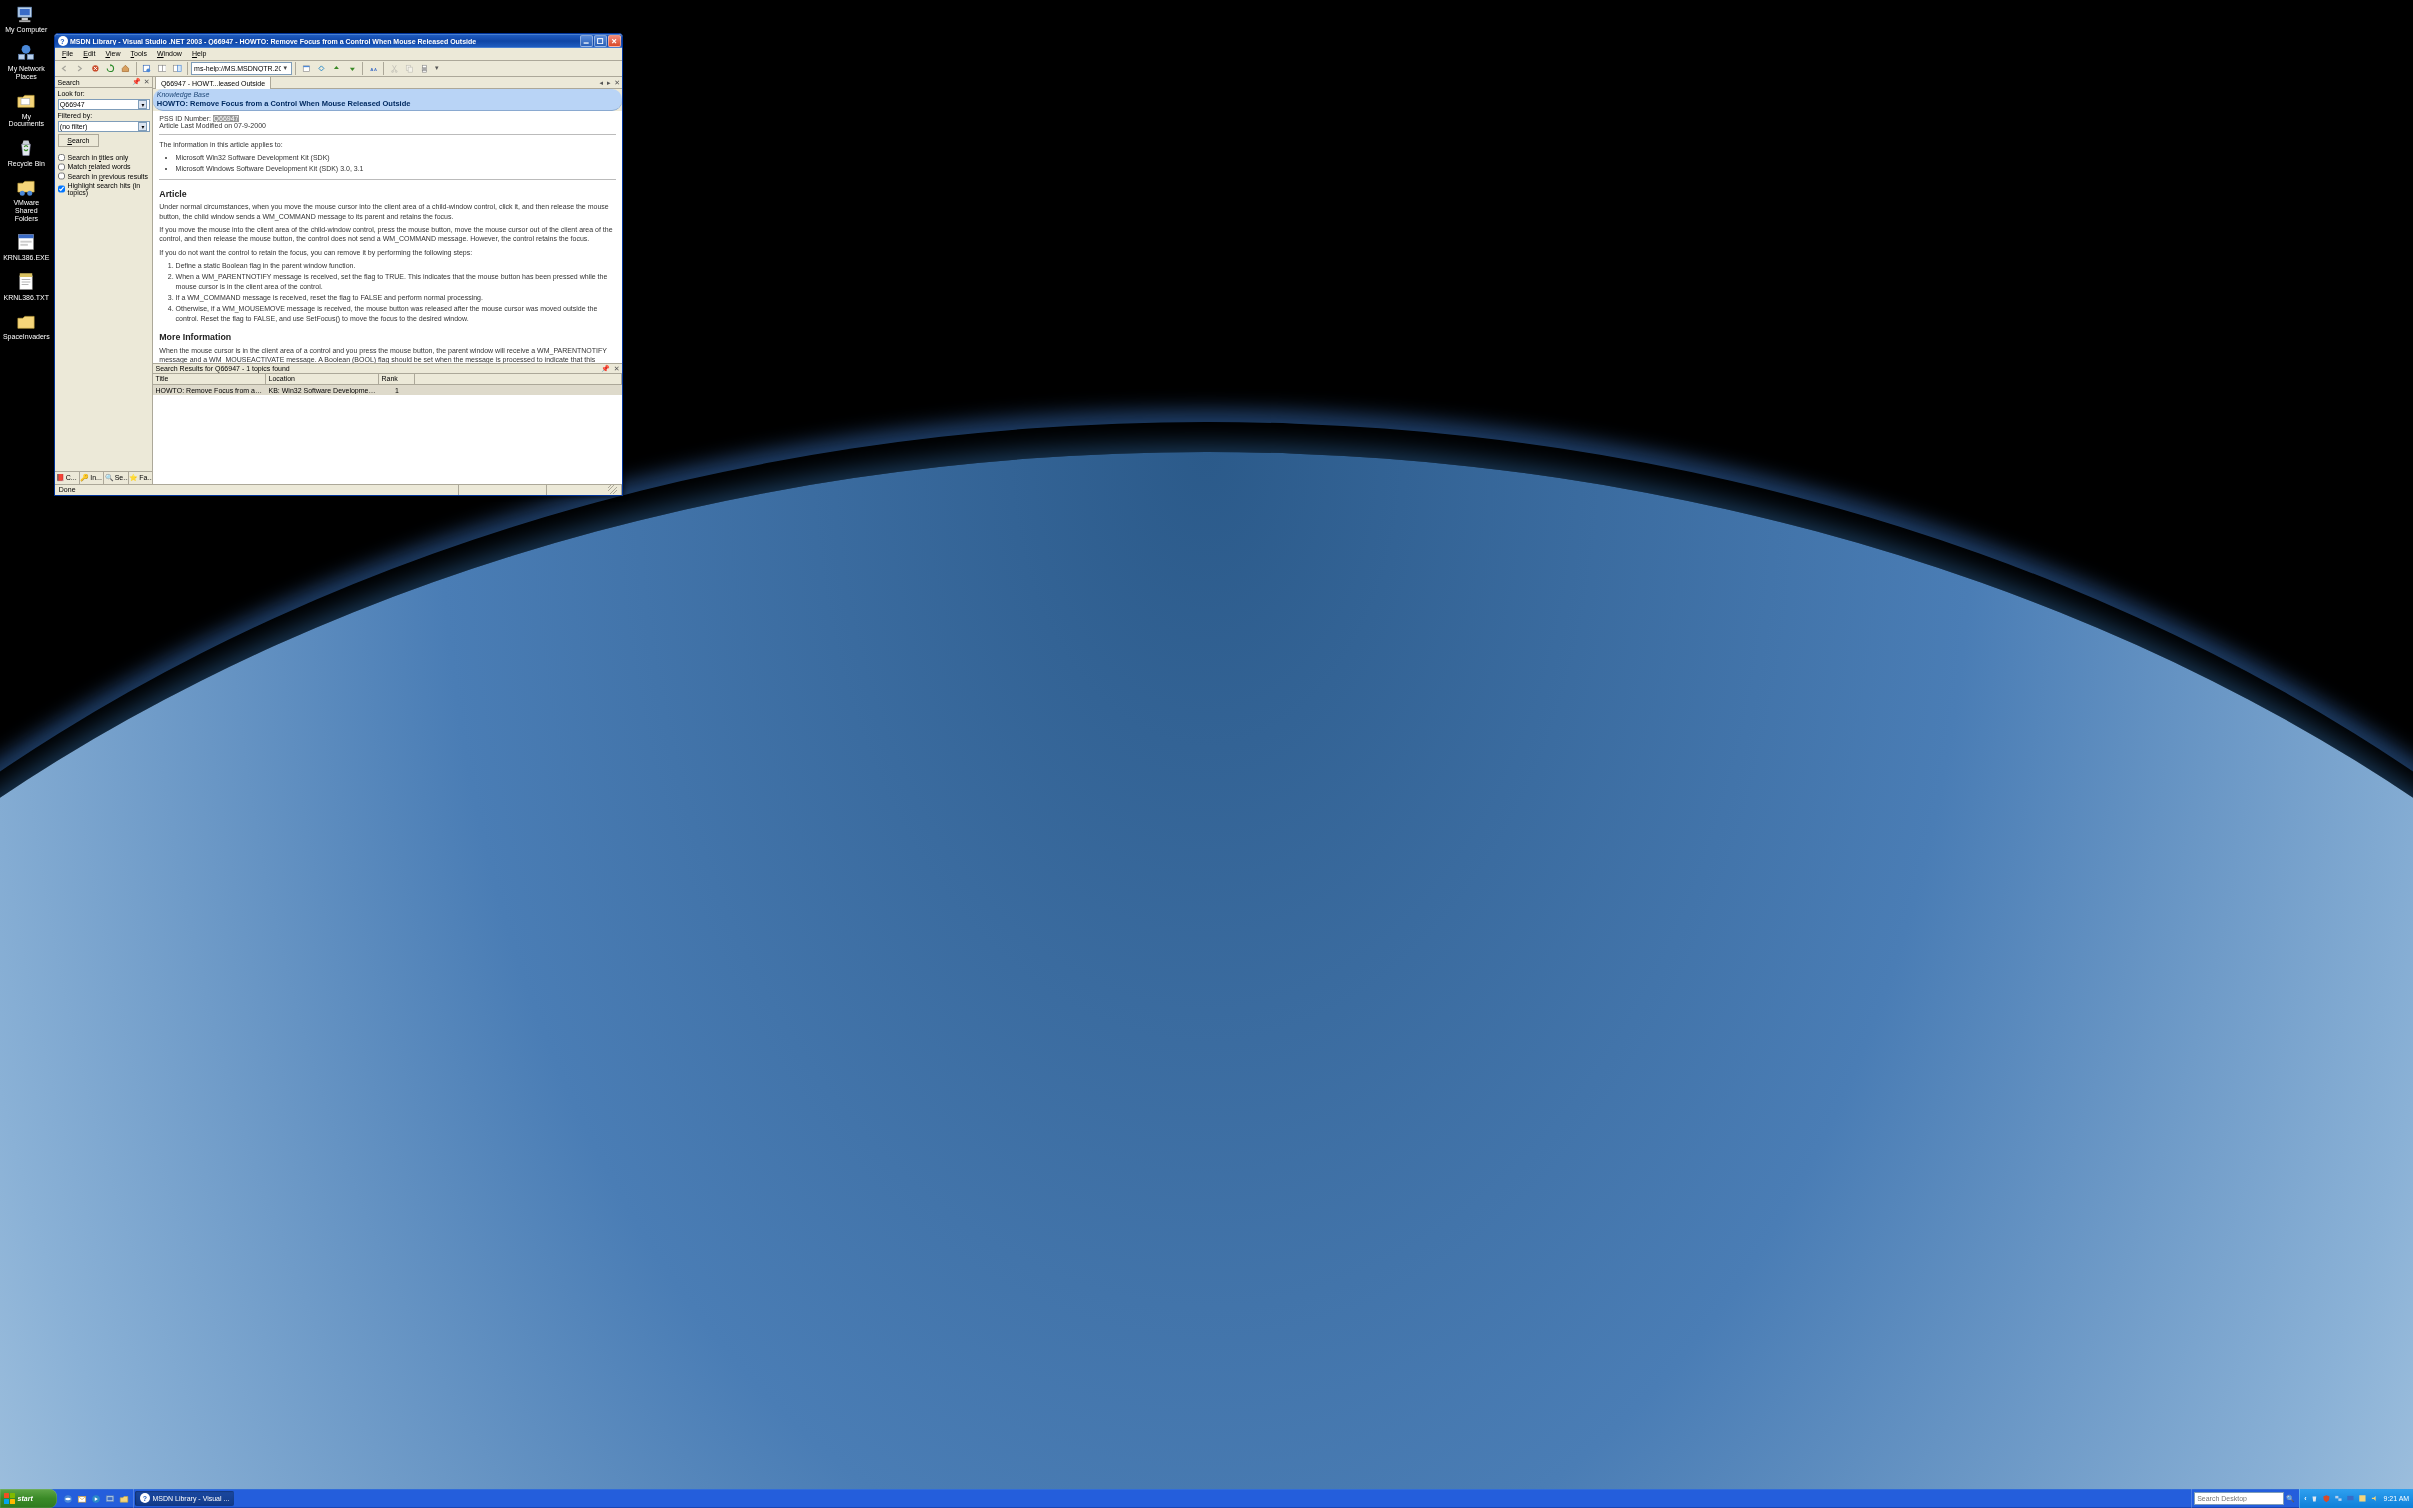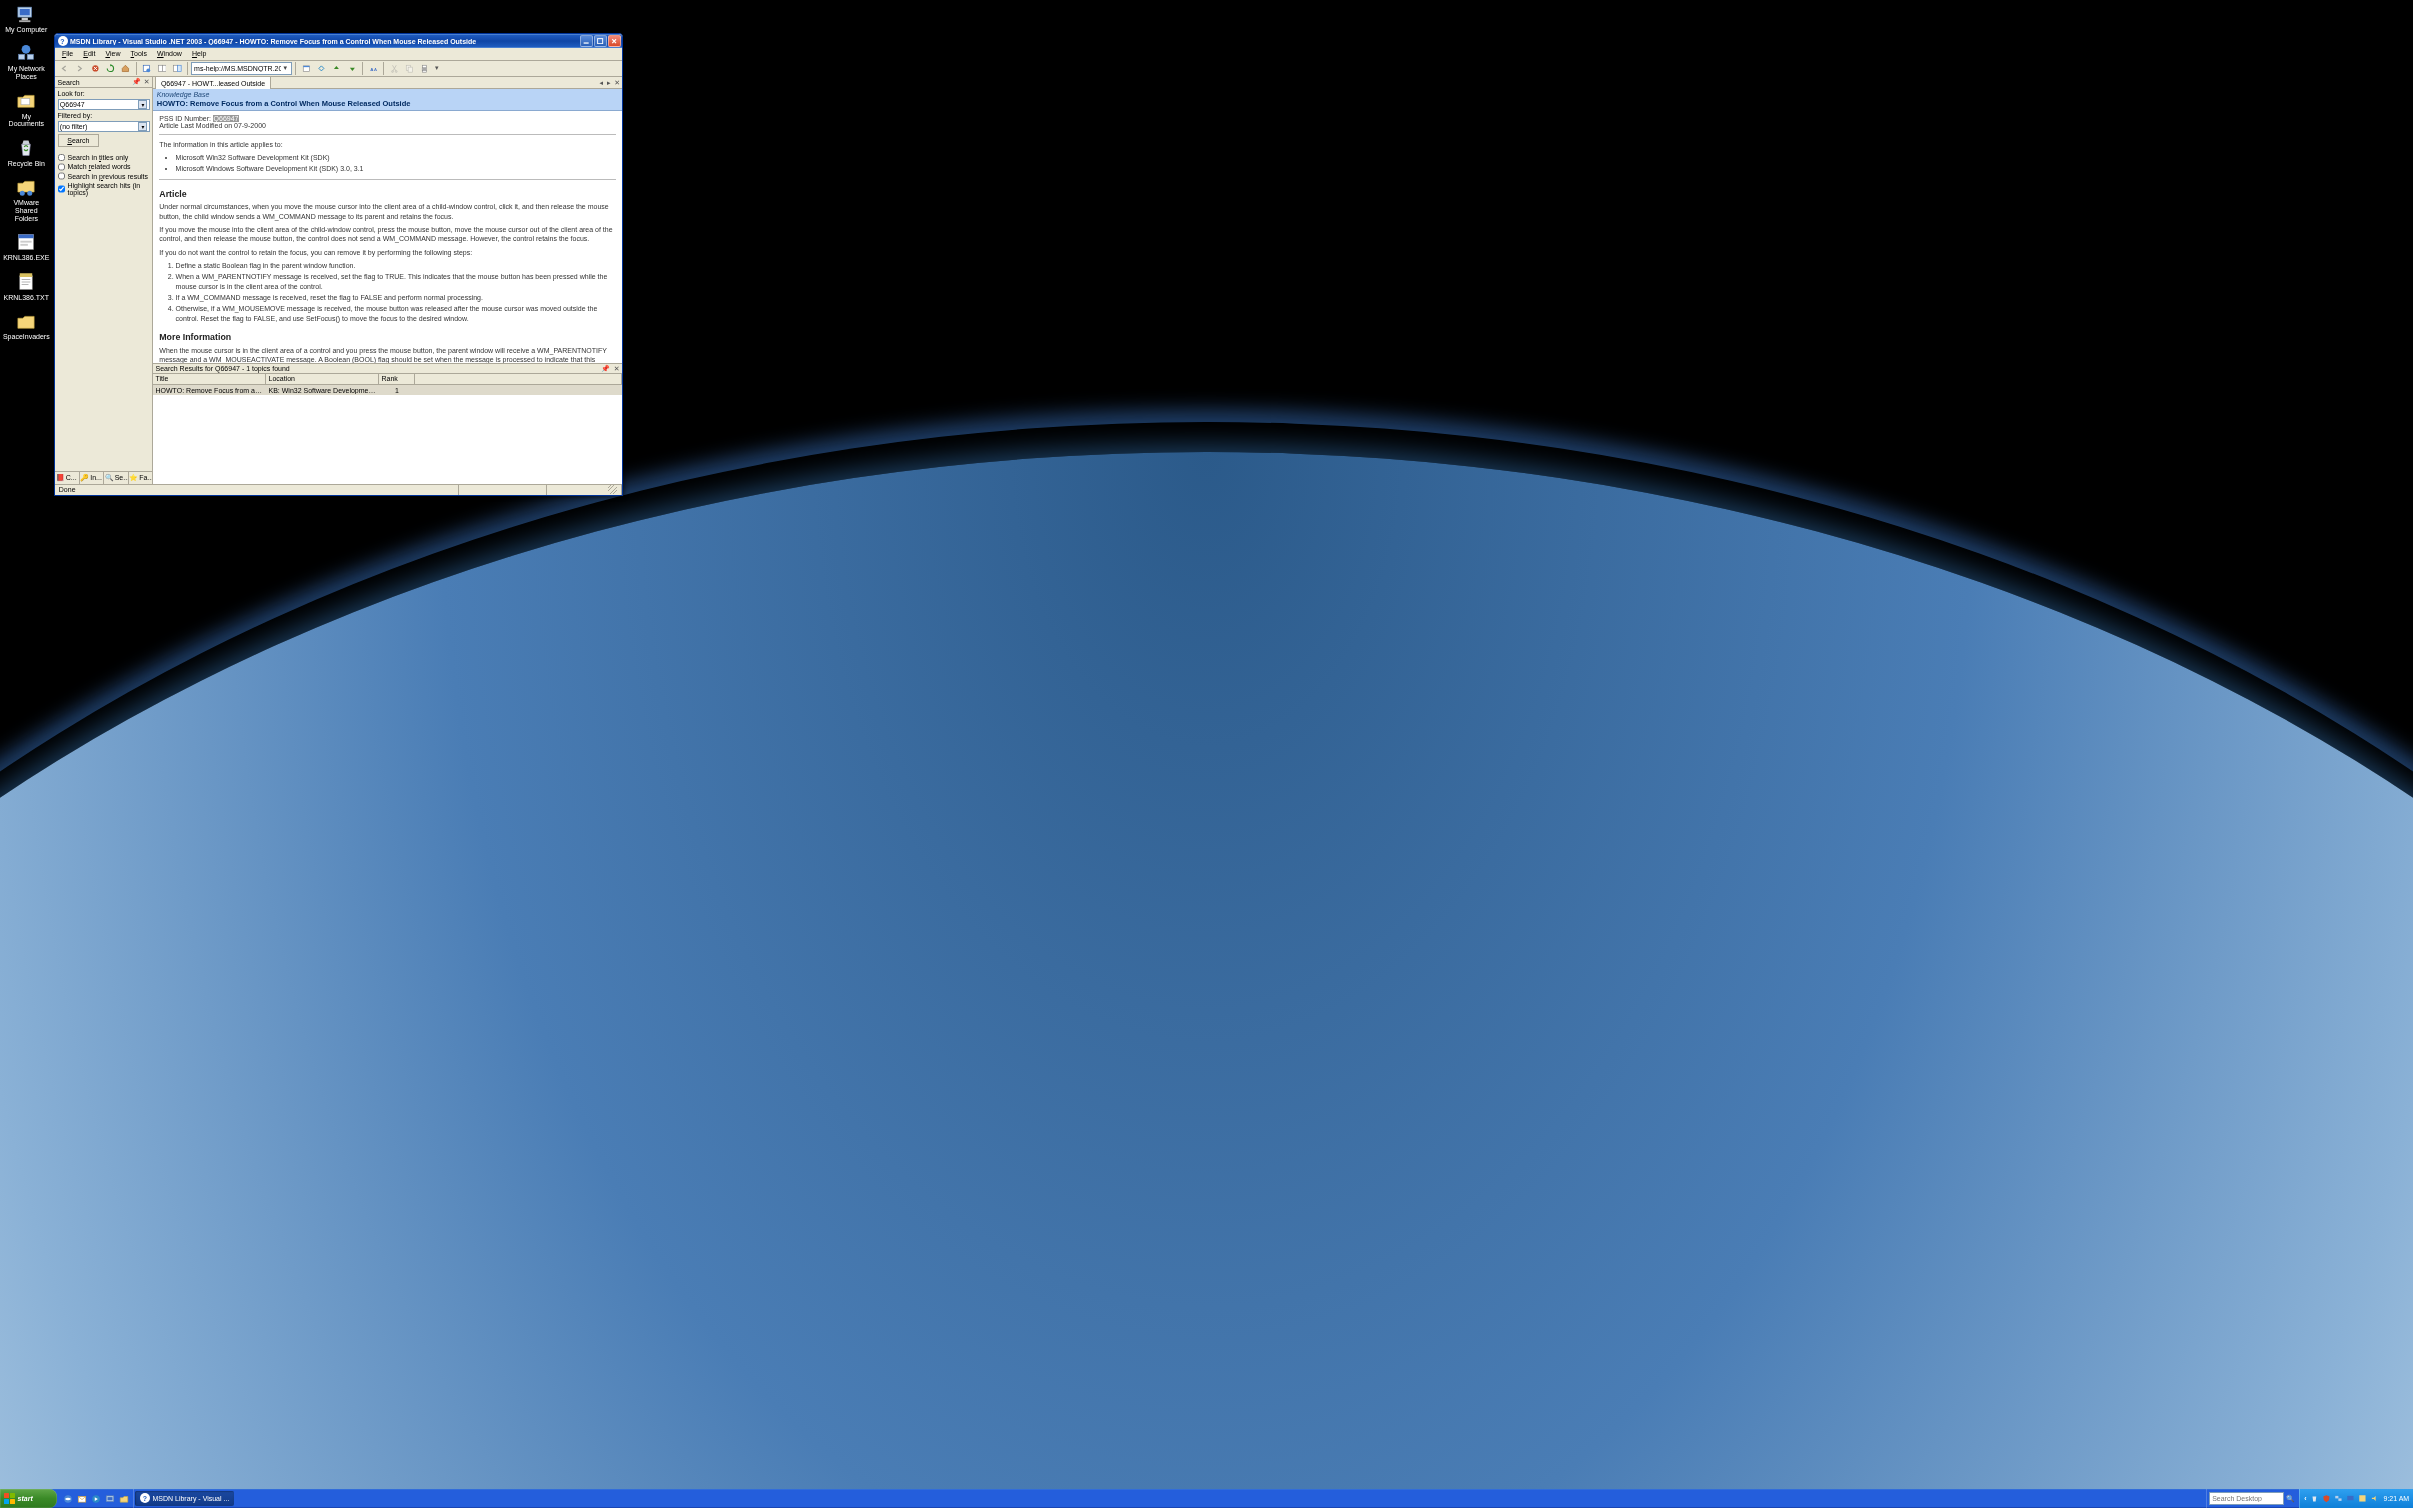--- a/index.html
+++ b/index.html
@@ -60,21 +60,21 @@
 .lt .ic{width:7.5px;height:7.5px;display:flex;align-items:center;justify-content:center;}
 
 
 .right-area{flex:1;display:flex;flex-direction:column;min-width:0;}
 
 .doctabs{height:12.6px;background:#ece9d8;border-bottom:0.6px solid #aca899;display:flex;align-items:center;justify-content:space-between;padding:0 1.9px;}
 .doctabs .tabrow{display:flex;align-items:center;height:100%;}
 .doctab{height:12.6px;padding:0 5px;border:0.6px solid #aca899;border-bottom:none;background:#fdfdfa;display:flex;align-items:center;}
 .doctabs .navset{display:flex;gap:3.8px;color:#555;}
 
-.doc-header{background:#b9d4f6;border-bottom:0.6px solid #8aa9d0;color:#022b62;}
+.doc-header{background:#b9d4f6;border-bottom:0.6px solid #8aa9d0;color:#022b62;border-radius:10px;}
 .doc-header .bc{padding:1.3px 3.8px;font-style:italic;color:#224a7a;font-size:7px;}
 .doc-header .title{padding:0 3.8px 1.9px;font-weight:bold;font-size:7.5px;}
 
 .doc-scroll{flex:1;background:#fff;overflow-y:scroll;position:relative;}
 .doc-scroll::-webkit-scrollbar{width:10.7px;background:#ece9d8;}
 .doc-scroll::-webkit-scrollbar-thumb{background:#cdc7b6;border:0.6px solid #aca899;}
 .doc-scroll::-webkit-scrollbar-button{height:10.7px;background:#ece9d8;border:0.6px solid #aca899;}
 .doc-body{padding:3.8px 6.3px 12.6px;color:#333;font-family:Verdana,Arial,sans-serif;}
 .doc-body .meta{margin-bottom:5px;}
 .doc-body .pss .hl{background:#999;color:#fff;padding:0 0.6px;}
@@ -111,21 +111,21 @@
 .taskbar{position:absolute;left:0;right:0;bottom:0;height:19px;background:linear-gradient(#3b78d8,#245edc 6%,#245edc 92%,#13389f);display:flex;align-items:stretch;z-index:10;}
 .start{width:57px;background:linear-gradient(#5fa648,#3a8a27 50%,#2e7a1e);display:flex;align-items:center;padding-left:3.8px;gap:2.5px;color:#fff;font-style:italic;font-weight:bold;font-size:8.8px;border-radius:0 7.5px 7.5px 0;box-shadow:inset 0 0 0 0.6px rgba(255,255,255,.2);cursor:pointer;}
 .start .logo{width:11.3px;height:11.3px;display:grid;grid-template-columns:1fr 1fr;grid-template-rows:1fr 1fr;gap:0.6px;}
 .start .logo div{border-radius:0.6px;}
 .ql{display:flex;align-items:center;padding:0 2.5px;gap:1.3px;border-right:0.6px solid rgba(255,255,255,.2);margin-left:2.5px;}
 .ql .qi{width:12.6px;height:15px;display:flex;align-items:center;justify-content:center;}
 .taskbtn{margin:1.9px 1.3px;height:15px;display:flex;align-items:center;gap:2.5px;padding:0 5px;border-radius:1.9px;background:linear-gradient(#4a88e8,#2a60c0);color:#fff;cursor:pointer;min-width:88px;box-shadow:inset 0 0 0 0.6px rgba(255,255,255,.2);}
 .taskbtn.active{background:linear-gradient(#1a48a0,#123a88);box-shadow:inset 0.6px 0.6px 1.3px rgba(0,0,0,.4);}
 .task-spacer{flex:1;}
 .deskband{display:flex;align-items:center;padding:0 2.5px;border-left:0.6px solid rgba(255,255,255,.2);}
-.deskband input{height:12.6px;width:75px;border:0.6px solid #7f9db9;font-size:7px;padding:0 1.9px;}
+.deskband input{height:12.6px;width:90px;border:0.6px solid #7f9db9;font-size:7px;padding:0 1.9px;}
 .deskband .go{width:12.6px;height:12.6px;display:flex;align-items:center;justify-content:center;color:#fff;}
 .tray{background:linear-gradient(#2fa0f0,#0e7fd8);display:flex;align-items:center;padding:0 3.8px;gap:1.9px;border-left:0.6px solid rgba(255,255,255,.25);}
 .tray .ti{width:10px;height:10px;display:flex;align-items:center;justify-content:center;}
 .tray .clock{color:#fff;margin-left:2.5px;}
 .tray .chev{color:#fff;font-weight:bold;margin-right:1.3px;}
 
 .u{text-decoration:underline;}
 
 
 svg{display:block;}

